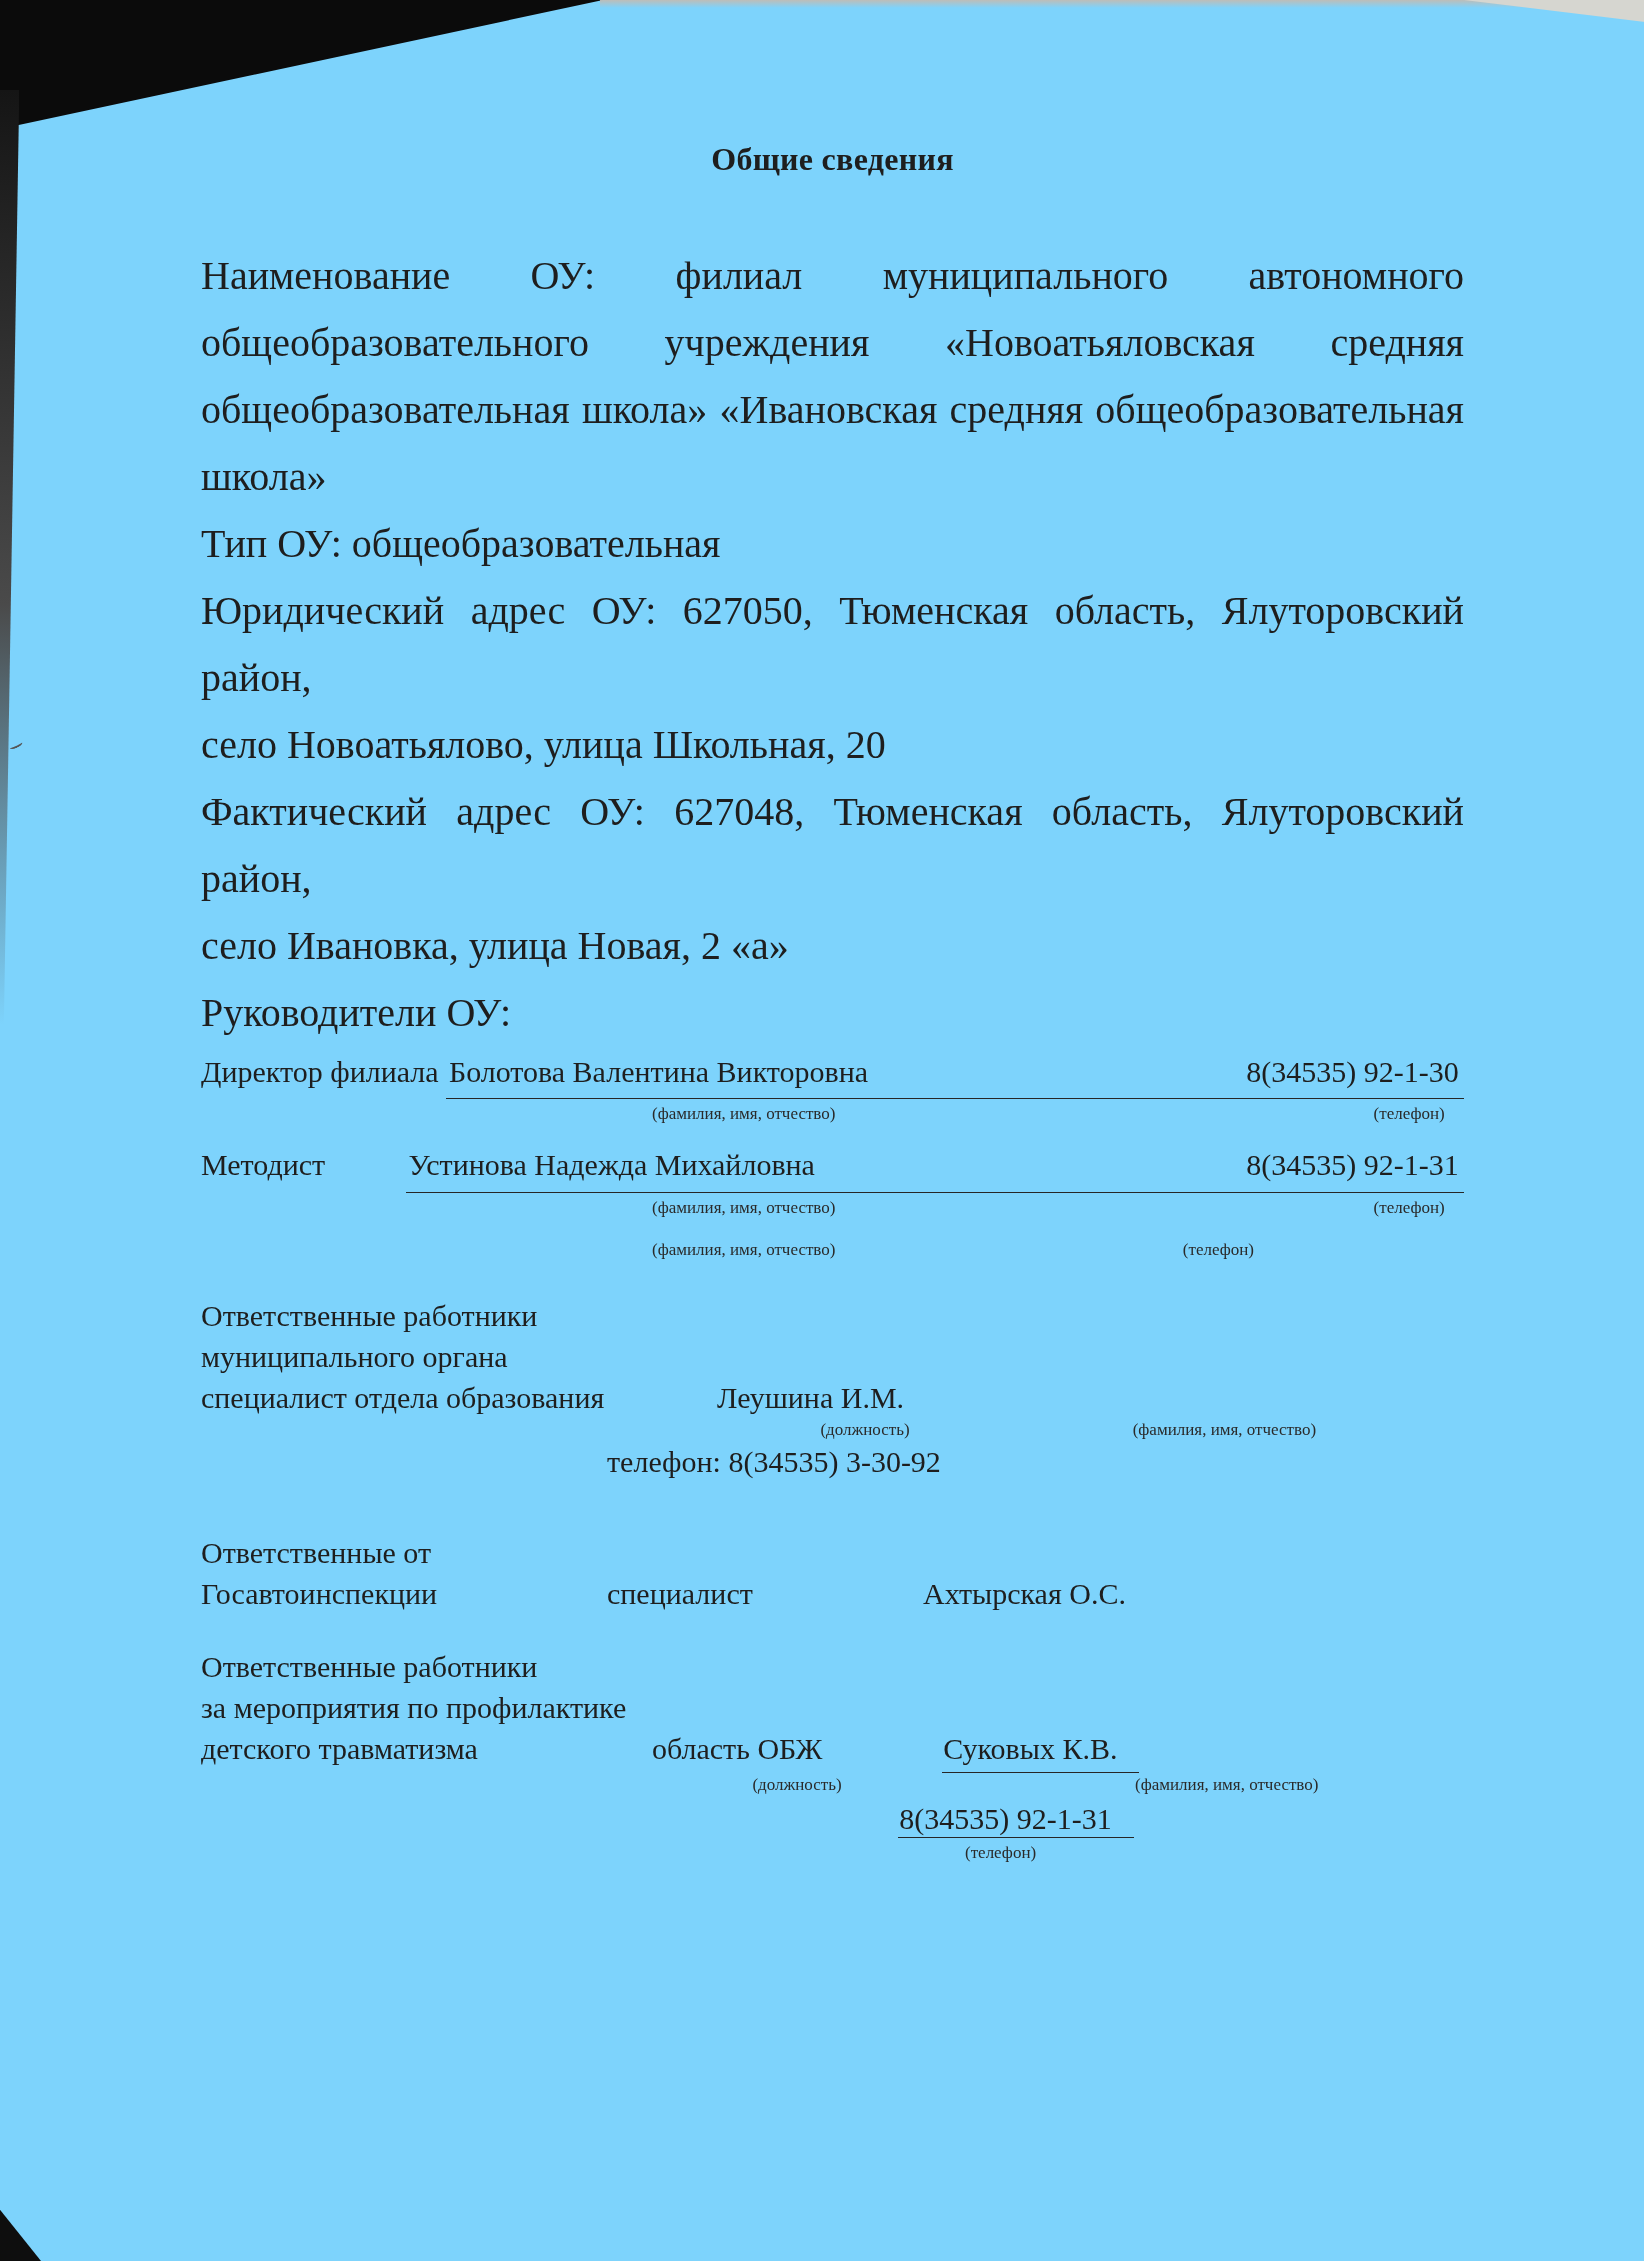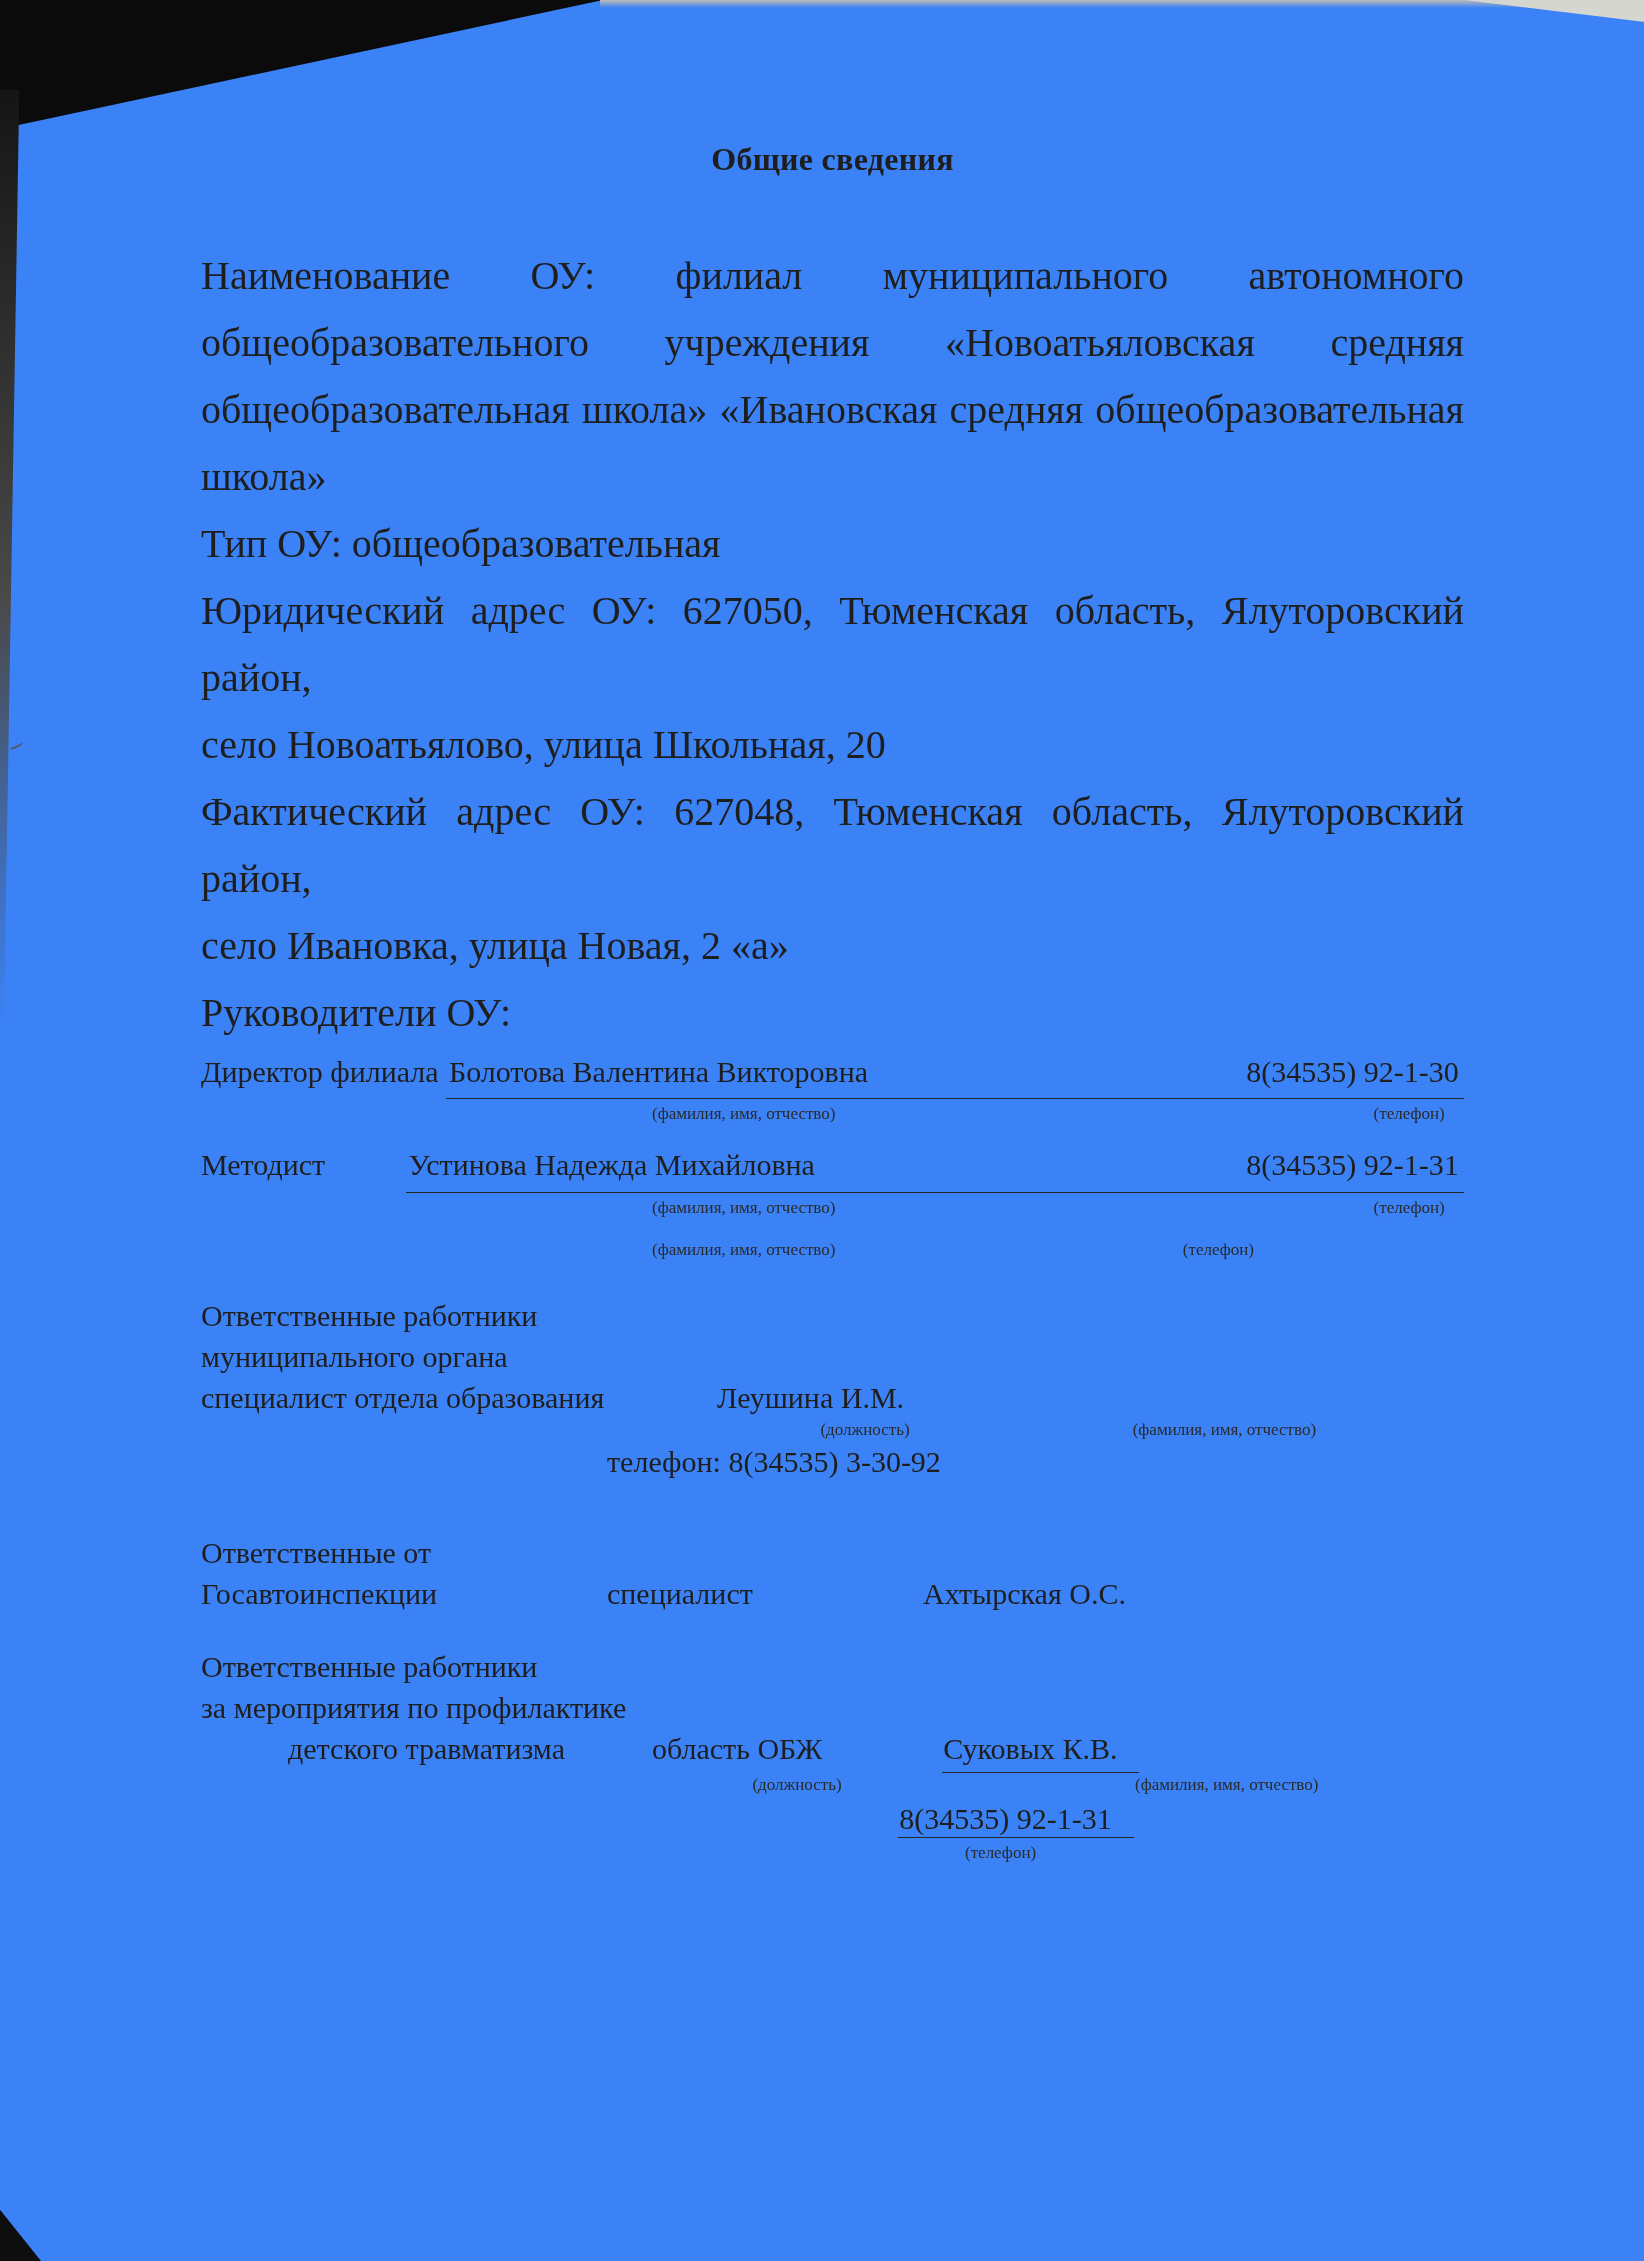--- a/index.html
+++ b/index.html
@@ -5,21 +5,21 @@
   * { box-sizing: border-box; }
   html, body { margin: 0; padding: 0; }
   body {
     width: 1645px; height: 2261px;
     position: relative;
     background: #f4f4f1;
     font-family: "Liberation Serif", "DejaVu Serif", serif;
     color: #1e1e1e;
     overflow: hidden;
   }
-  .page { position: absolute; inset: 0; background: #3b82f6; }
+  .page { position: absolute; inset: 0; background: #7dd3fc; }
 
   
   .artifact { position: absolute; pointer-events: none; }
   .corner-tl { top: 0; left: 0; width: 603px; height: 129px; background: #0b0b0b;
                clip-path: polygon(0 0, 100% 0, 0 100%); }
   .edge-left { top: 90px; left: 0; width: 19.3px; height: 935px;
                background: linear-gradient(180deg, #151515, #4a4a4a 55%, rgba(90,90,90,0));
                clip-path: polygon(0 0, 100% 0, 20% 100%, 0 100%); }
   .corner-bl { left: 0; bottom: 0; width: 41px; height: 57px; background: #0e0e0e;
                clip-path: polygon(0 10%, 100% 100%, 0 100%); }
@@ -56,21 +56,21 @@
   
   .resp { font-size: 30px; }
   .resp .line { line-height: 41px; }
   .resp-row { display: flex; align-items: baseline; line-height: 41px; }
   .rl, .rm, .rr { white-space: nowrap; }
   .s1 { margin-top: 34px; }
   .s1 .rl { width: 406px; } .s1 .rm { width: 516px; }
   .s2 { margin-top: 50px; }
   .s2 .rl { width: 406px; } .s2 .rm { width: 316px; }
   .s3 { margin-top: 32px; }
-  .s3 .rl { width: 451px; text-align: center; } .s3 .rm { width: 290px; }
+  .s3 .rl { width: 451px; } .s3 .rm { width: 290px; }
   .resp-caps { display: flex; font-size: 17px; line-height: 23px; color: #2a2a2a; }
   .sp1 { width: 406px; } .sp3 { width: 451px; }
   .capmid1 { width: 516px; text-align: center; }
   .capmid3 { width: 290px; text-align: center; }
   .capright { flex: 1; text-align: left; padding-left: 9.7px; }
   .capright3 { flex: 1; text-align: left; padding-left: 193px; }
   .phone-row { display: flex; line-height: 41px; }
   .uname { border-bottom: 1.9px solid #262626; padding: 0 22px 2.6px 1.3px; }
   .s3-phone-row { padding-left: 697px; line-height: 45px; }
   .s3-telcap { padding-left: 764px; font-size: 17px; line-height: 23px; color: #2a2a2a; }

